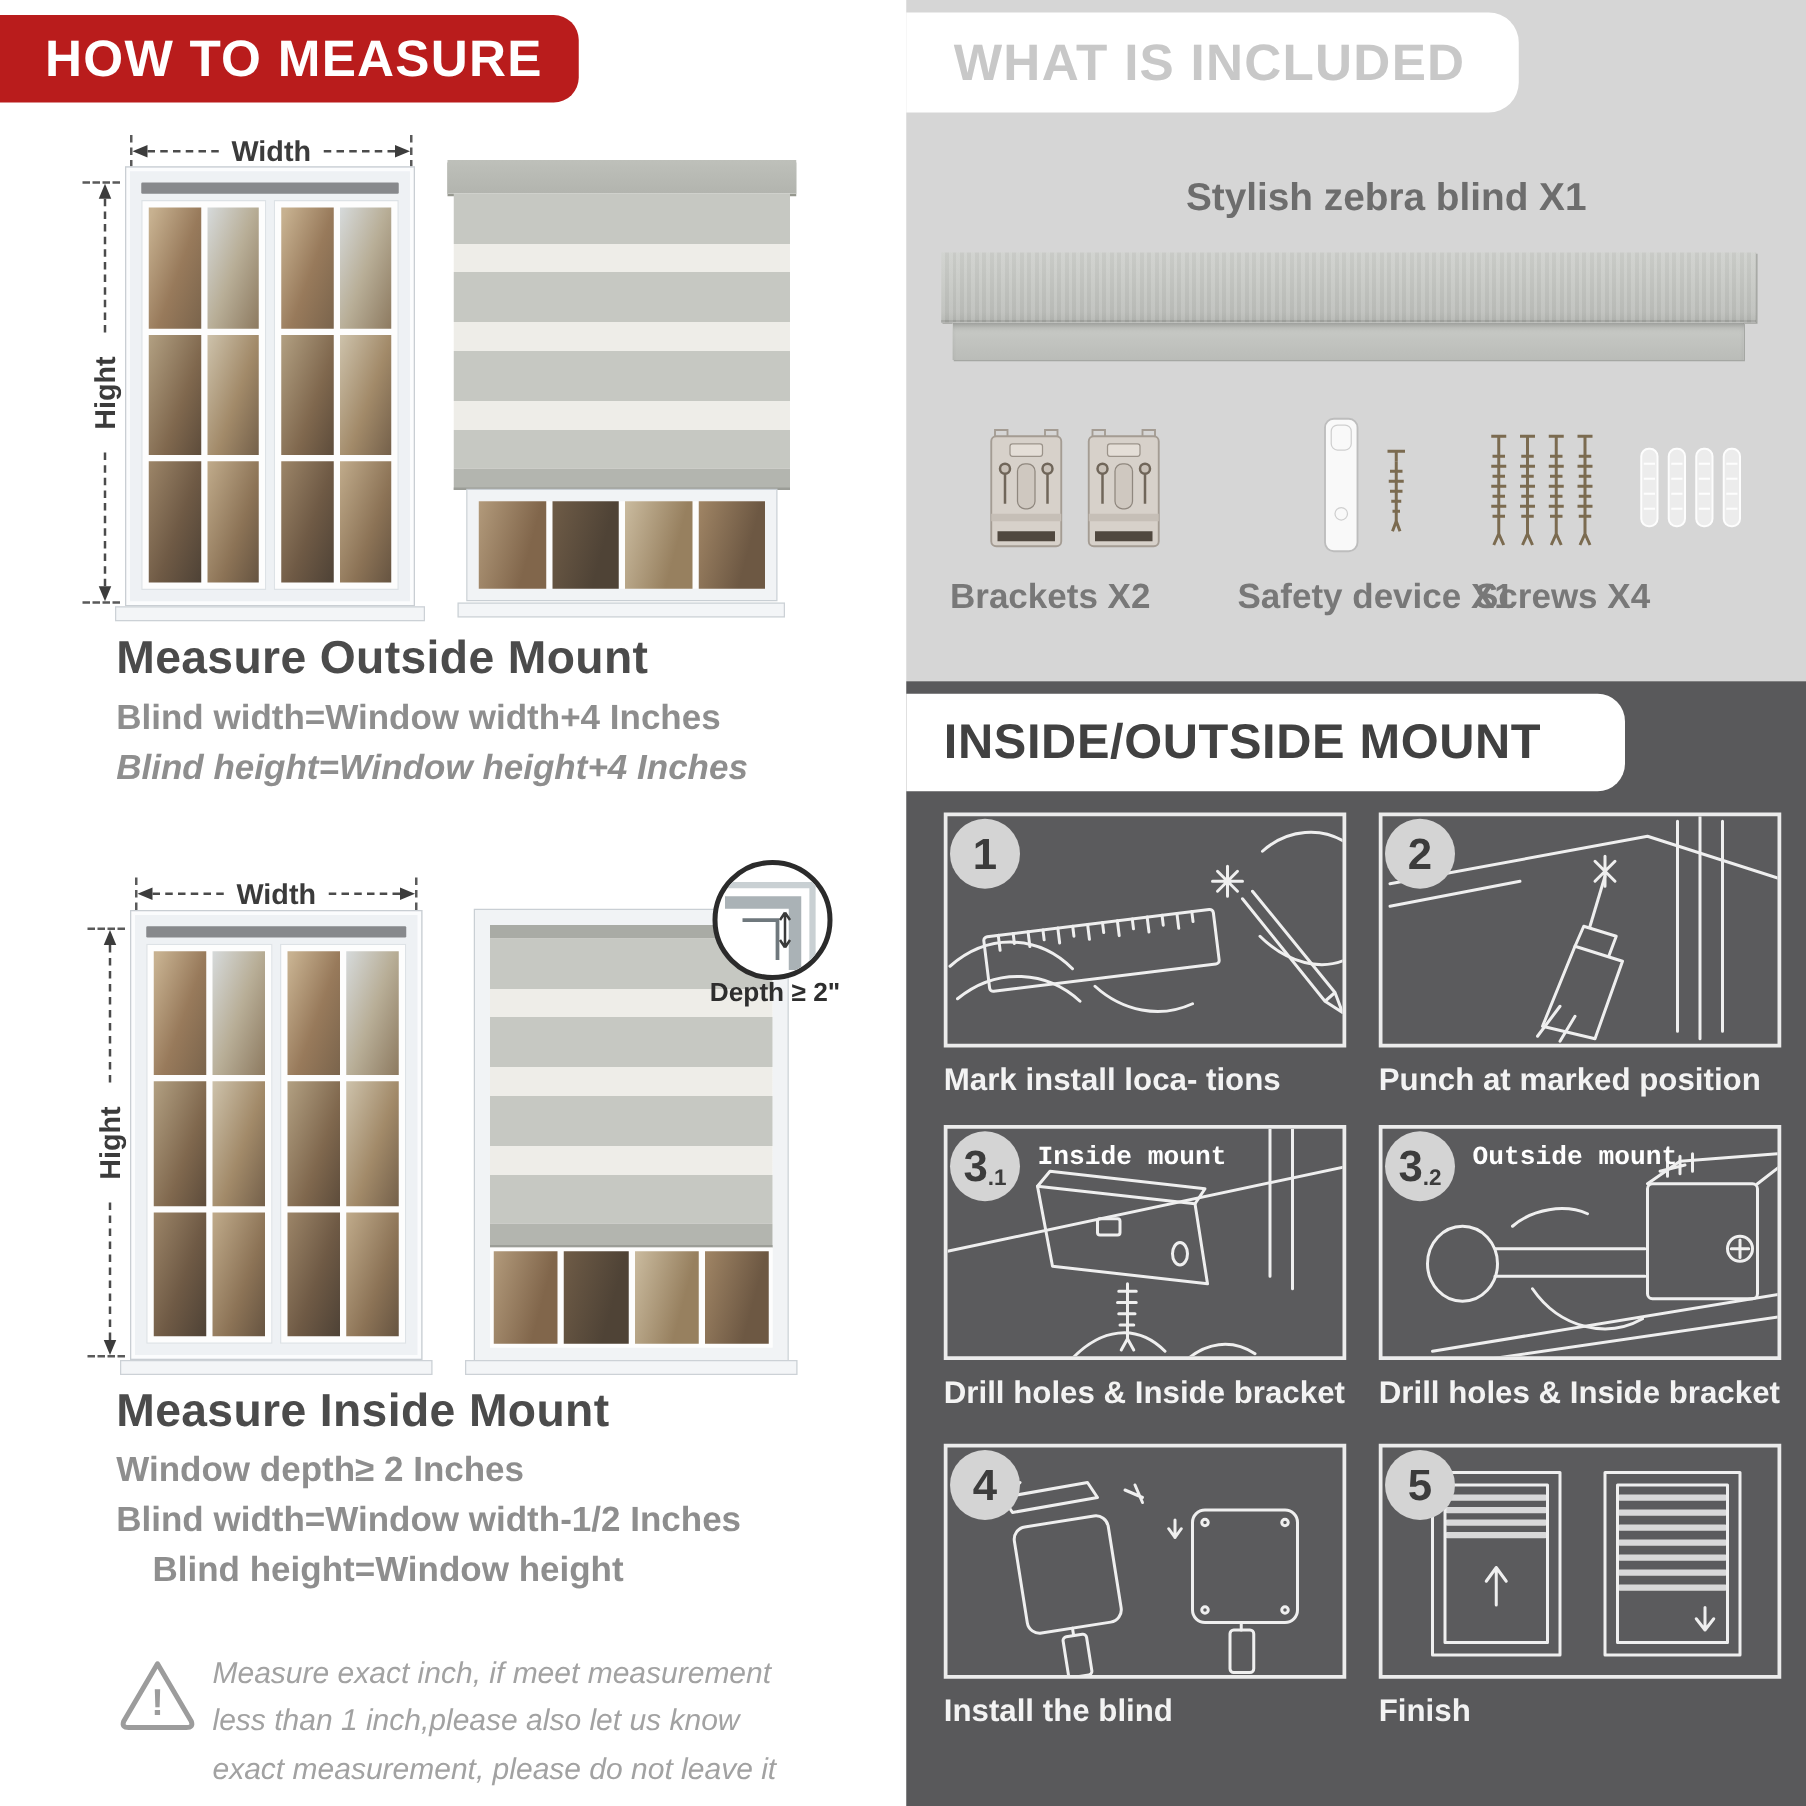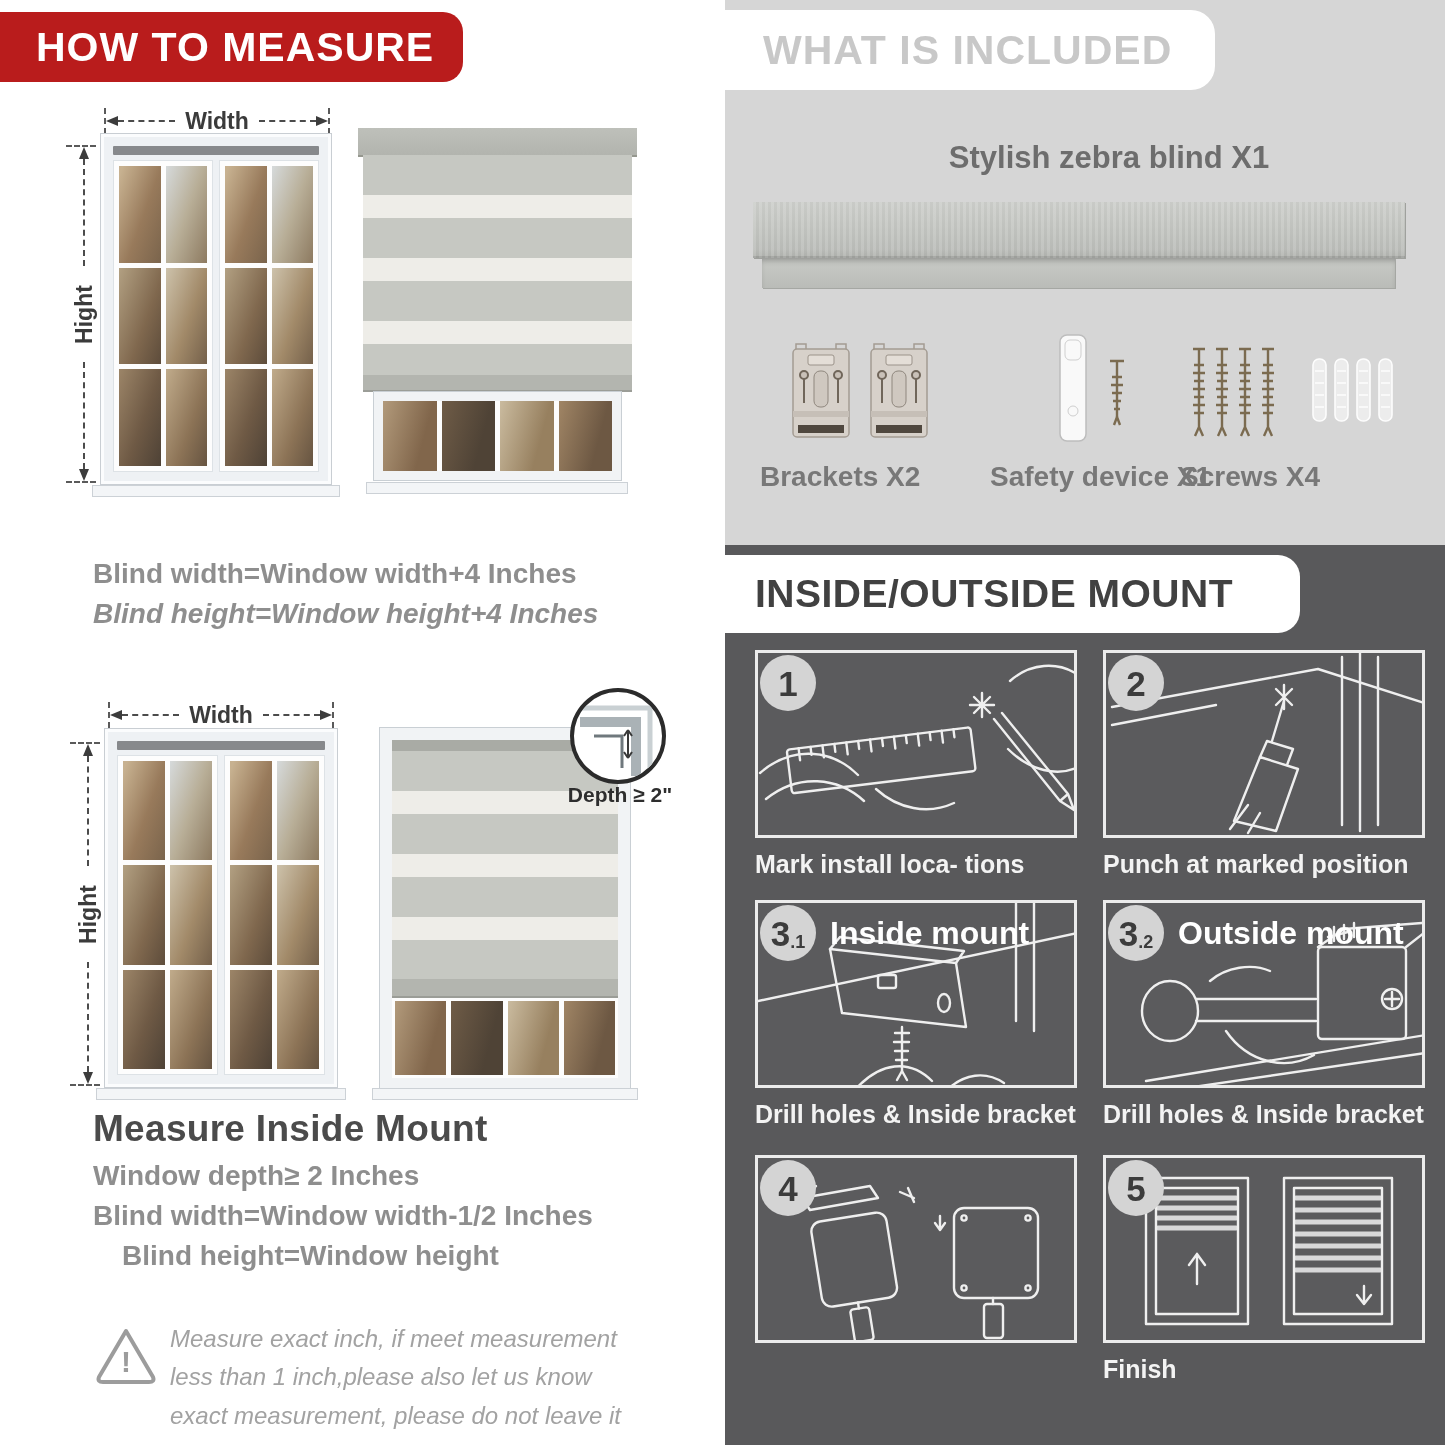--- a/index.html
+++ b/index.html
@@ -107,21 +107,21 @@
   .itm .lbl2{margin-top:16px;font-size:28px;font-weight:bold;color:#787878;white-space:nowrap;}
 
   
   .step{position:absolute;width:322px;}
   .panel{position:relative;height:188px;border:3px solid #ececec;background:#5b5b5d;box-sizing:border-box;overflow:hidden;}
   .panel svg{position:absolute;inset:0;}
   .badge{position:absolute;top:2px;left:2px;width:56px;height:56px;border-radius:50%;background:#d4d4d4;
     display:flex;align-items:center;justify-content:center;color:#3c3c3c;font-weight:bold;}
   .badge .n{font-size:35px;line-height:1;}
   .badge .s{font-size:18px;line-height:1;align-self:flex-end;margin-bottom:10px;}
-  .inner-lbl{position:absolute;top:12px;left:72px;font-size:32px;font-weight:bold;color:#fff;}
+  .inner-lbl{position:absolute;top:12px;left:72px;font-size:21px;font-weight:bold;color:#fff;font-family:Liberation Mono, monospace;}
   .cap{margin-top:12px;font-size:25px;font-weight:bold;color:#f3f3f3;}
 </style>
 </head>
 <body>
 
 <div class="page">
 
   <div class="h1-gray">
     <span>HOW TO MEASURE</span>
   </div>
@@ -180,20 +180,21 @@
     <div class="rail"></div>
     <div class="uwin">
       <div class="uw"></div>
         <div class="uw"></div>
         <div class="uw"></div>
         <div class="uw"></div>
     </div>
   </div>
   <div class="sill" style="left:366px;top:482px;width:262px;height:12px;"></div>
 
+  <div class="m-title" style="top:505px;">Measure Outside Mount</div>
   <div class="m-line" style="top:558px;">Blind width=Window width+4 Inches</div>
   <div class="m-line" style="top:598px;font-style:italic;">Blind height=Window height+4 Inches</div>
 
   <div class="dim-h" style="left:108px;top:702px;width:226px;">
     <span class="tick-v" style="left:0;"></span>
     <span class="tick-v" style="right:0;"></span>
     <div class="axis">
       <span class="ah-l"></span>
       <span class="dash"></span>
       <span class="lbl">Width</span>
@@ -488,20 +489,21 @@
           <path d="M182,58 v14 M182,72 l-5,-7 M182,72 l5,-7"></path>
           <rect x="226" y="146" width="19" height="34" rx="3"></rect>
             <path d="M235,140 v6"></path>
         </g>
       </svg>
       <div class="badge">
           <span class="n">4</span>
           <span class="s"></span>
         </div>
     </div>
+    <div class="cap">Install the blind</div>
   </div>
 
   <div class="step" style="left:1103px;top:1155px;">
     <div class="panel">
       <svg width="322" height="188" viewBox="0 0 322 188">
         <g stroke="#efefef" stroke-width="2.4" fill="none" stroke-linecap="round" stroke-linejoin="round">
           <rect x="40" y="20" width="102" height="146"></rect>
             <rect x="50" y="30" width="82" height="126"></rect>
           <path d="M52,40h78M52,50h78M52,60h78M52,70h78" stroke-width="5" opacity=".85"></path>
           <path d="M91,126 V96 M91,96 l-8,11 M91,96 l8,11"></path>

